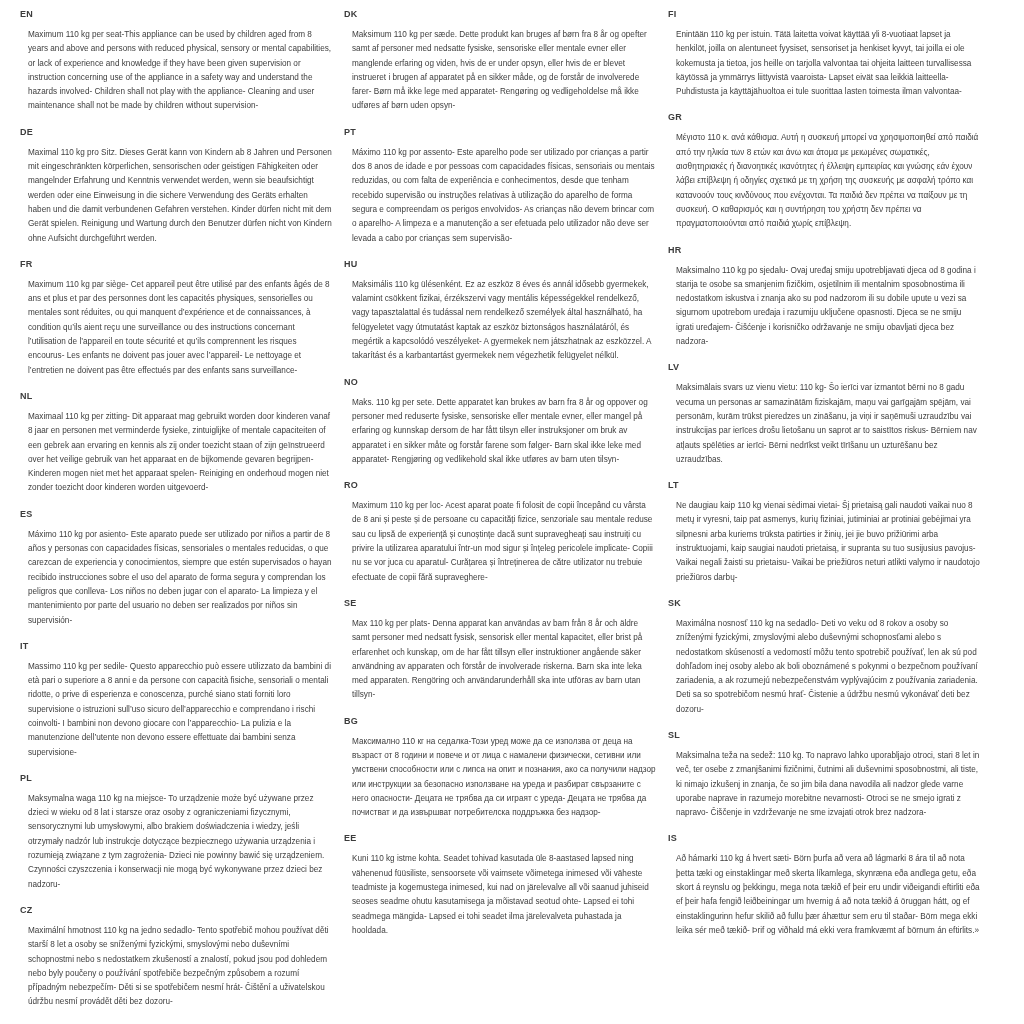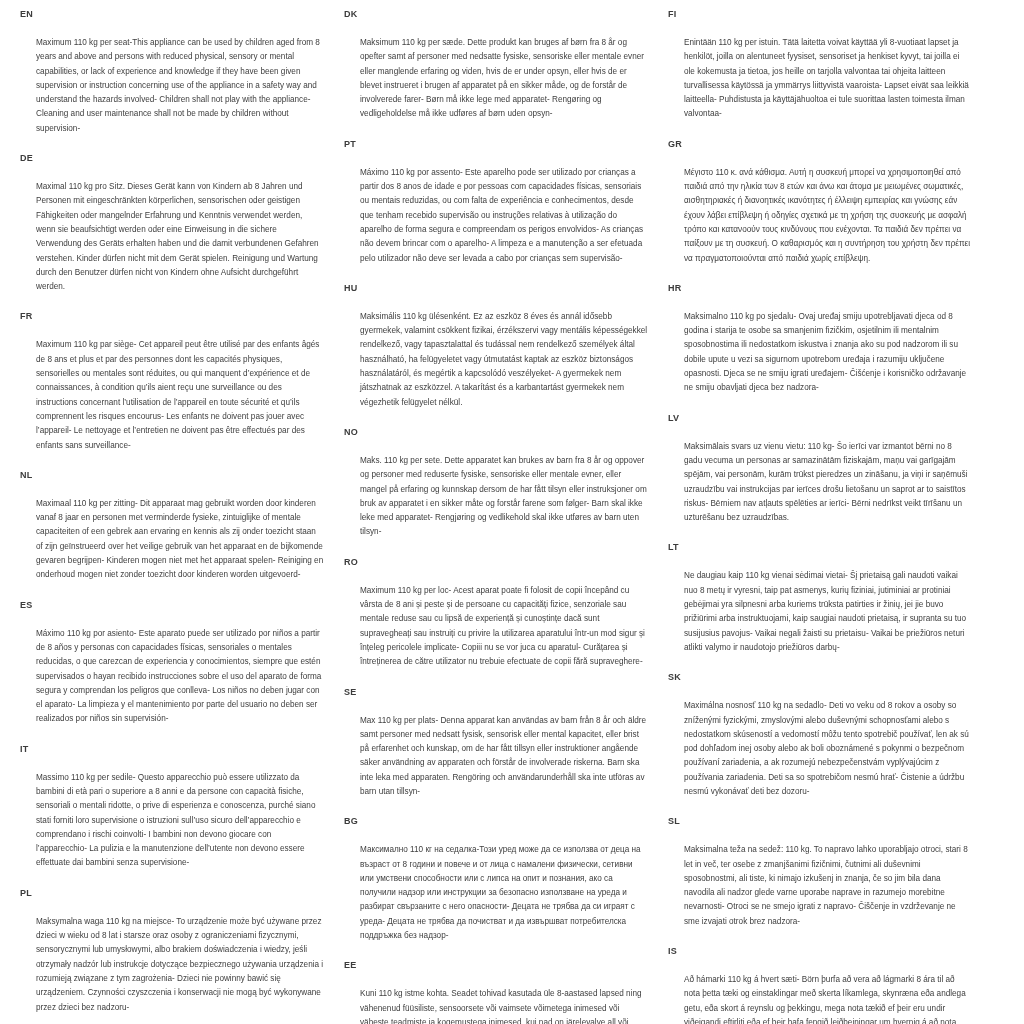--- a/index.html
+++ b/index.html
@@ -16,21 +16,21 @@
     width: 1024px;
   }
   .col { flex: 0 0 320px; width: 320px; }
   .lang-section { margin: 0 0 12px 0; }
   .lang-code {
     font-size: 9px; font-weight: 700; color: #3c3c3c;
     margin: 0 0 3px 0; line-height: 12px; letter-spacing: 0.2px;
   }
   .lang-text {
     font-size: 8.2px; line-height: 14.3px; color: #404040;
-    margin: 16px; text-align: left;
+    margin: 8px; text-align: left;
   }
 </style>
 </head>
 <body>
 
 <div class="page">
 
   <div class="col">
     <section class="lang-section">
       <h3 class="lang-code">EN</h3>

